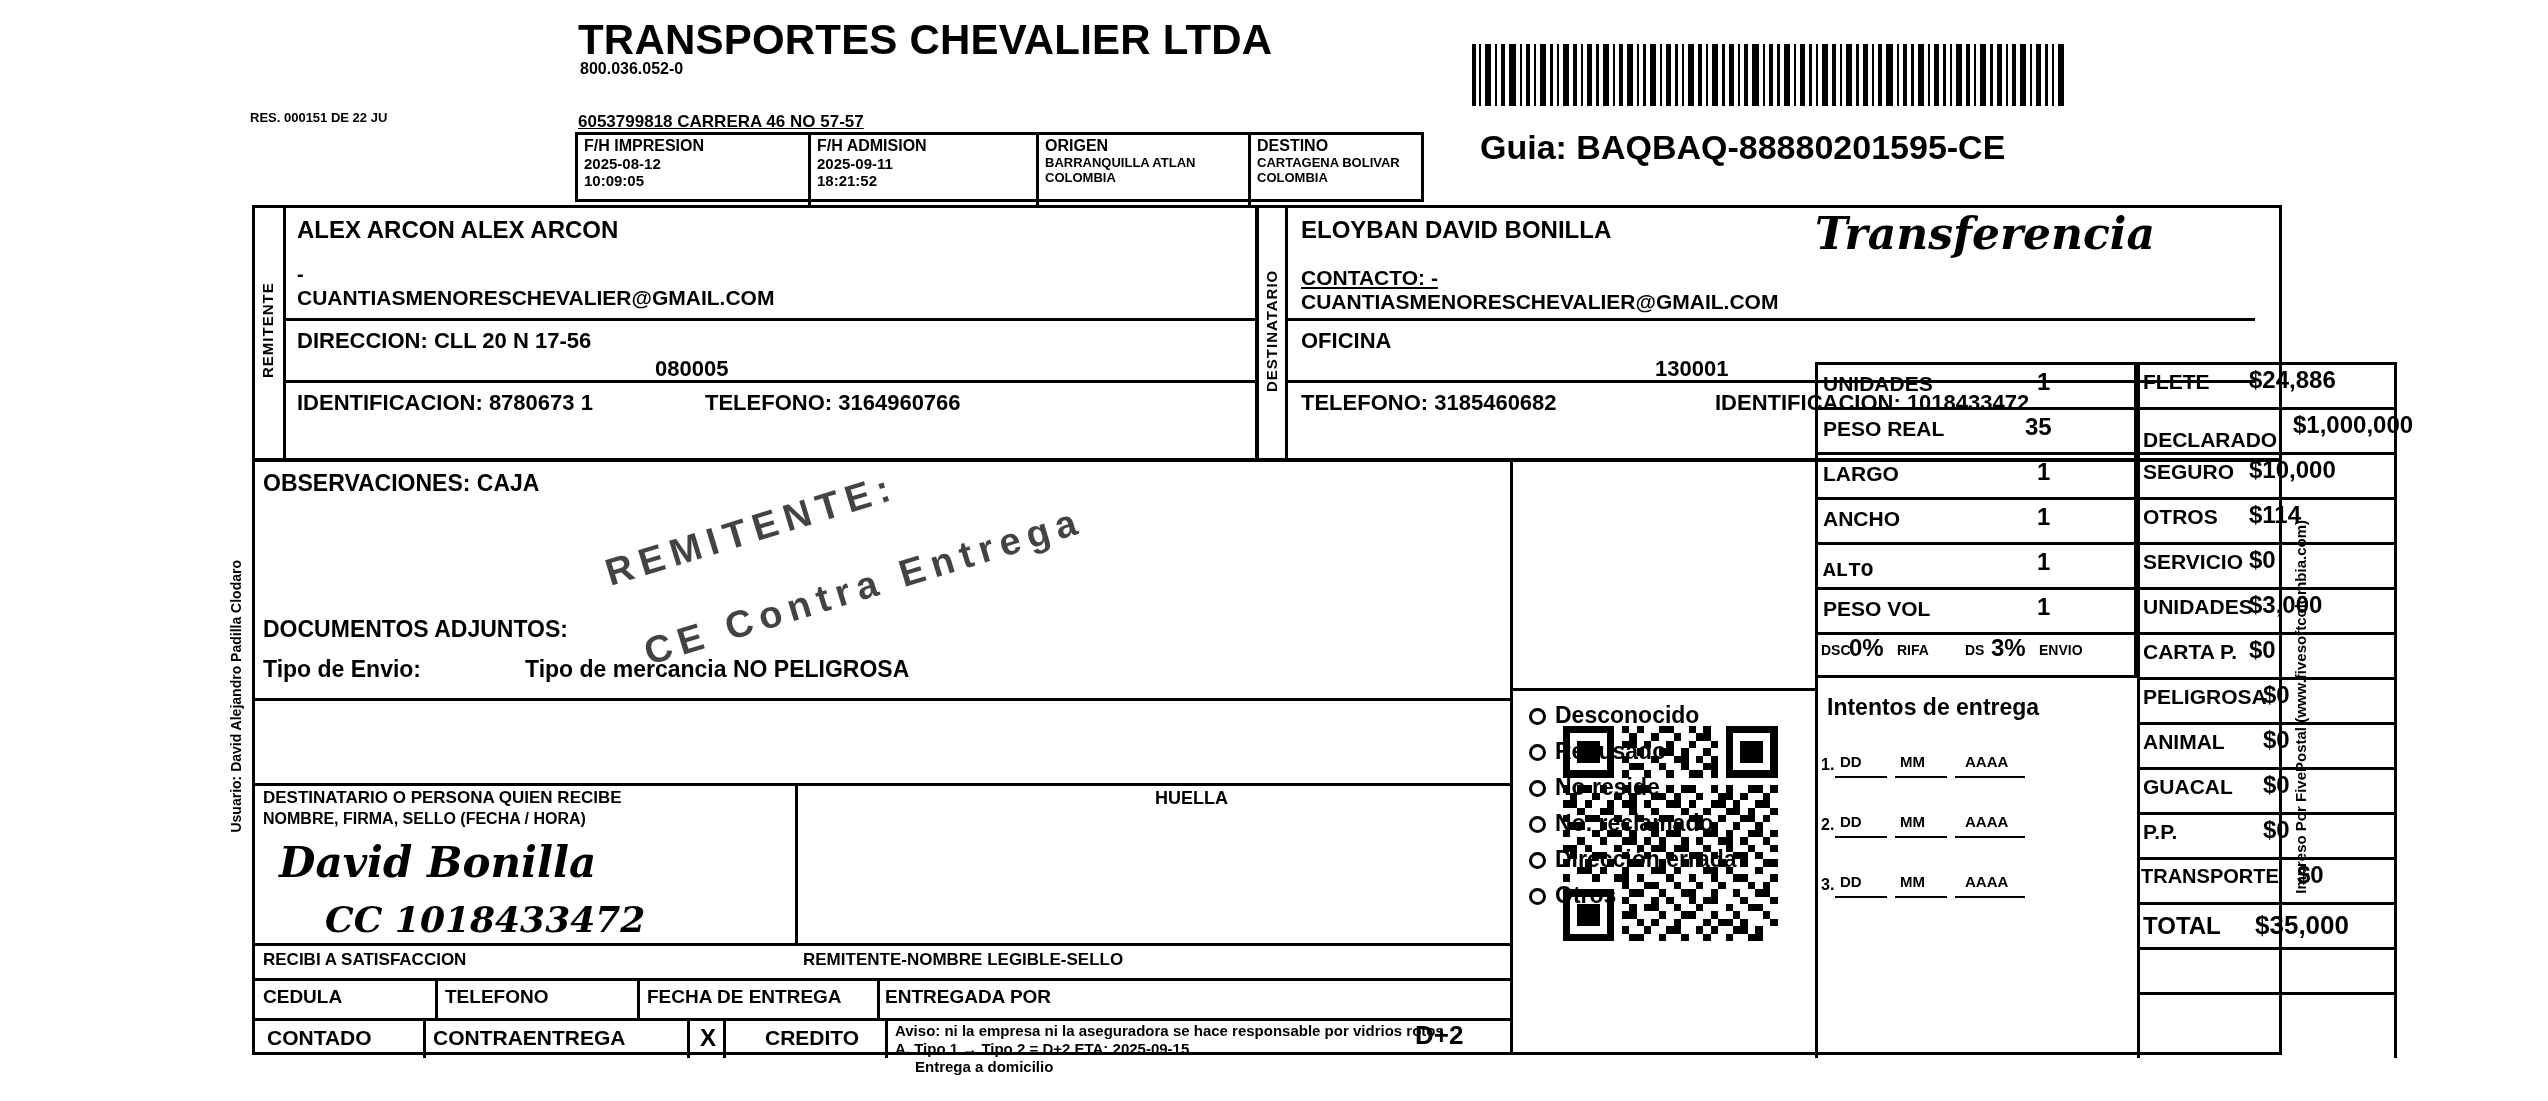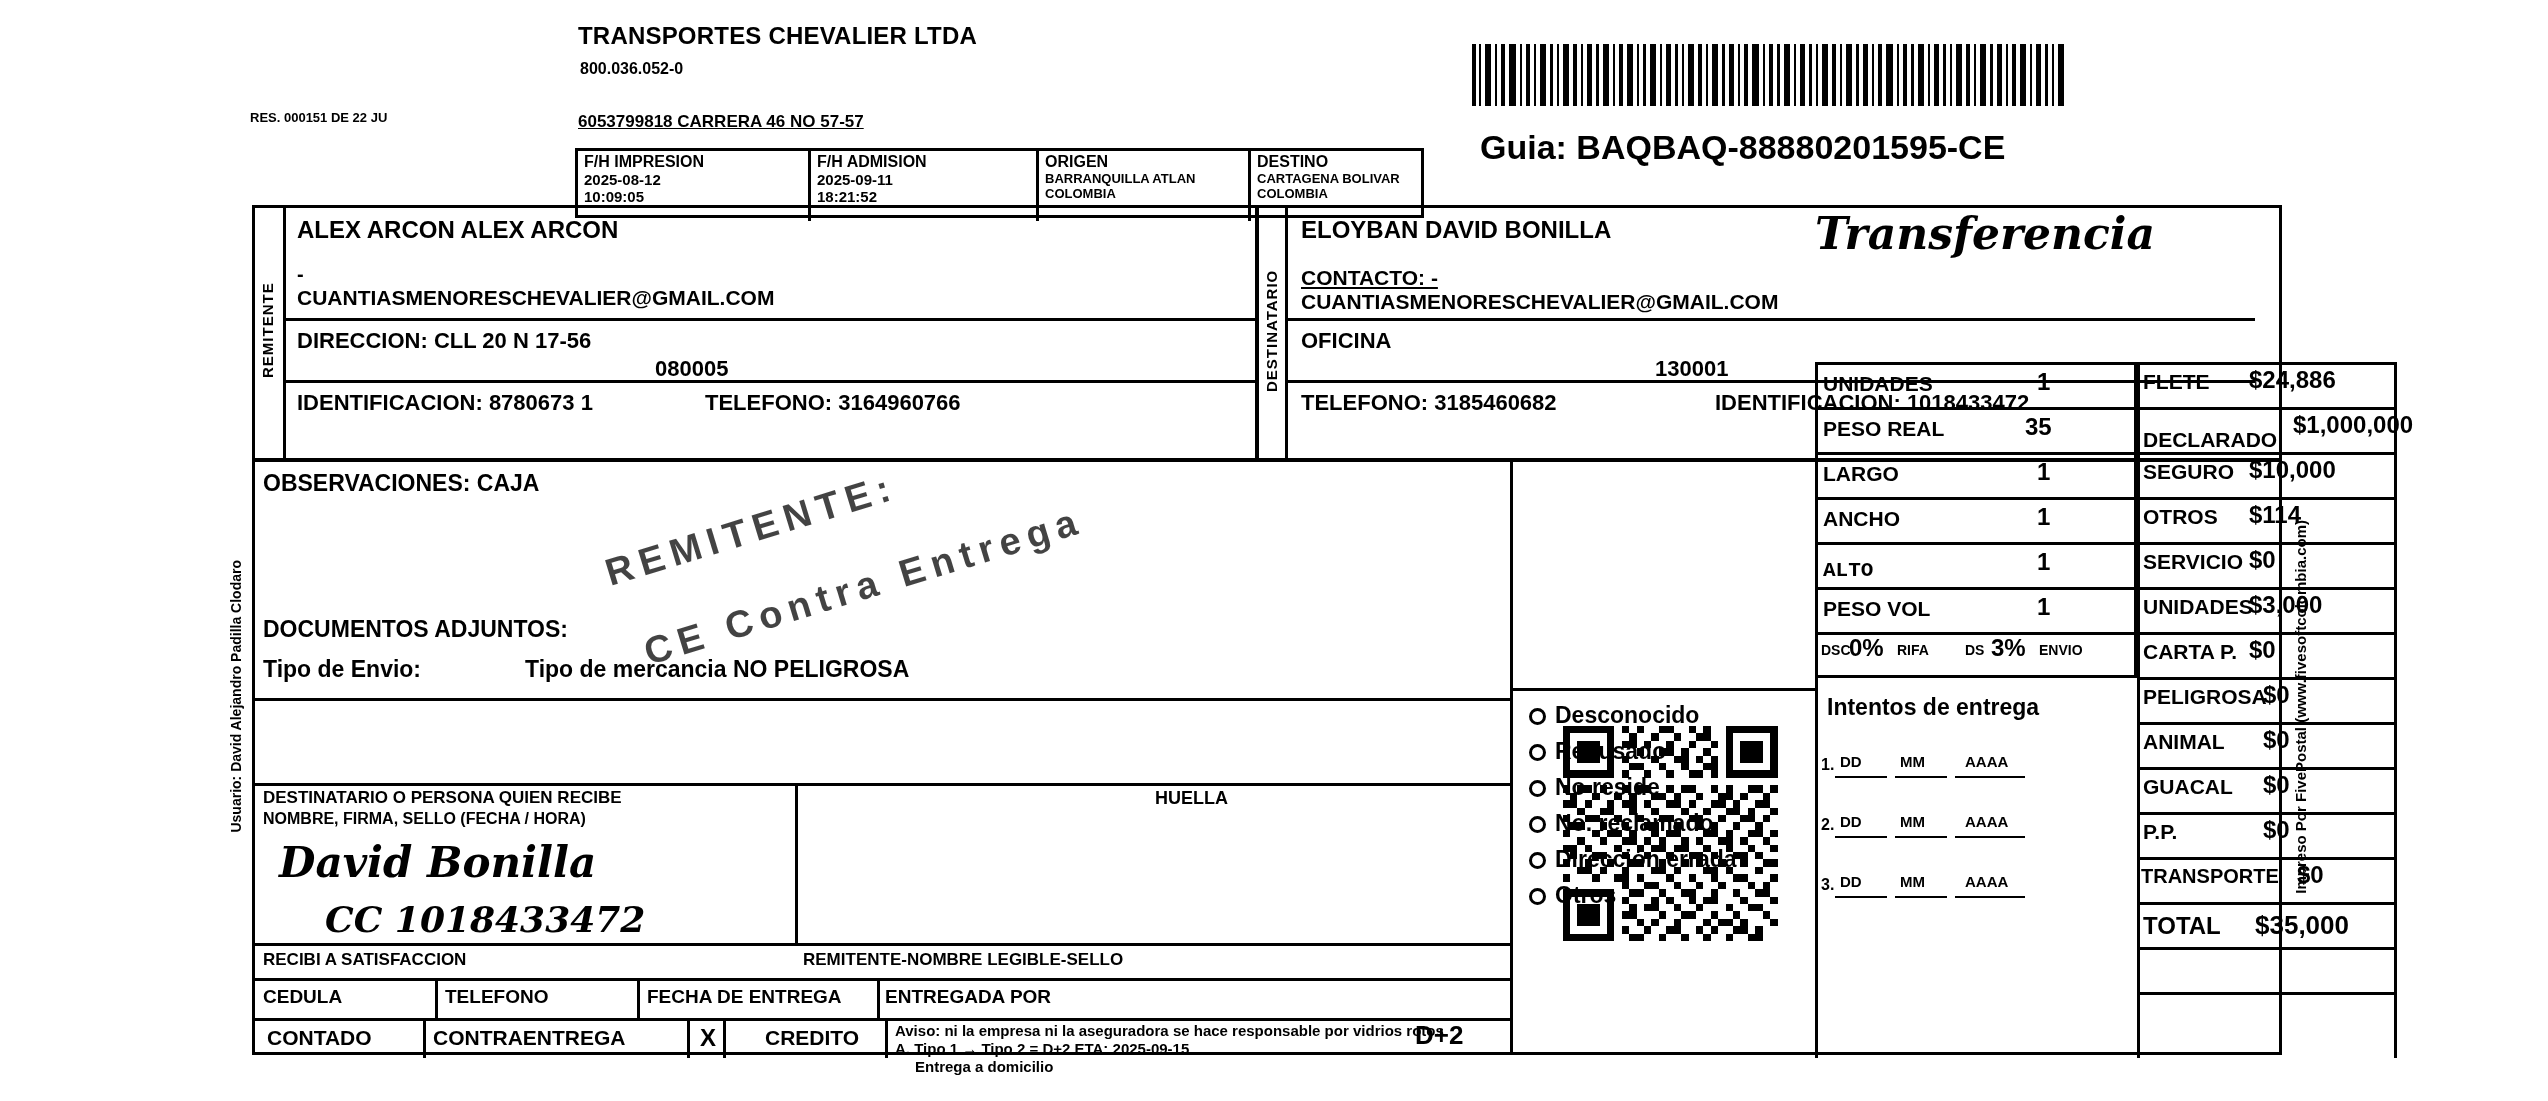--- a/index.html
+++ b/index.html
@@ -14,31 +14,31 @@
 
   
   #logo{left:252px;top:18px;width:290px;height:56px;}
   #logo .lgtop{position:absolute;left:18px;top:0;width:252px;height:22px;background:#000;
     clip-path:polygon(0 0,100% 0,88% 100%,0 100%);}
   #logo .lgtoptxt{position:absolute;left:34px;top:2px;color:#fff;font-size:14px;letter-spacing:2px;font-weight:bold;font-family:"Liberation Sans",sans-serif;}
   #logo .lgbot{position:absolute;left:0;top:24px;width:290px;height:32px;background:#000;
     clip-path:polygon(0 0,100% 0,100% 55%,78% 100%,0 100%);}
   #logo .lgbottxt{position:absolute;left:10px;top:26px;color:#fff;font-size:24px;font-weight:bold;letter-spacing:1px;font-family:"Liberation Sans Narrow","Liberation Sans",sans-serif;}
 
-  #company{left:578px;top:22px;font-size:24px;font-weight:bold;letter-spacing:.2px;text-align:center;}
+  #company{left:578px;top:16px;font-size:42px;font-weight:bold;letter-spacing:.2px;text-align:center;}
   #nit{left:580px;top:60px;font-size:16px;font-weight:bold;}
   #res{left:250px;top:110px;font-size:13px;font-weight:bold;}
 
   
   #barcodeWrap{left:1470px;top:44px;width:600px;height:62px;}
   #barcode{width:100%;height:100%;}
   #guia{left:1480px;top:128px;font-size:34px;font-weight:bold;}
 
   
-  #topTable{left:575px;top:148px;width:849px;height:70px;}
+  #topTable{left:575px;top:132px;width:849px;height:70px;}
   #topTable .cell{position:absolute;top:0;height:70px;box-sizing:border-box;border-left:3px solid #000;padding:2px 4px 0 6px;}
   #topTable .cell:first-child{border-left:none;}
   #topTable .hl{display:block;font-size:16px;font-weight:bold;line-height:18px;}
   #topTable .vl{display:block;font-size:15px;font-weight:bold;line-height:17px;}
   #topTable .sm{display:block;font-size:13px;font-weight:bold;line-height:15px;}
   #carrera{left:578px;top:112px;font-size:17px;font-weight:bold;text-decoration:underline;}
 
   
   #frame{left:252px;top:205px;width:2030px;height:850px;}
 

